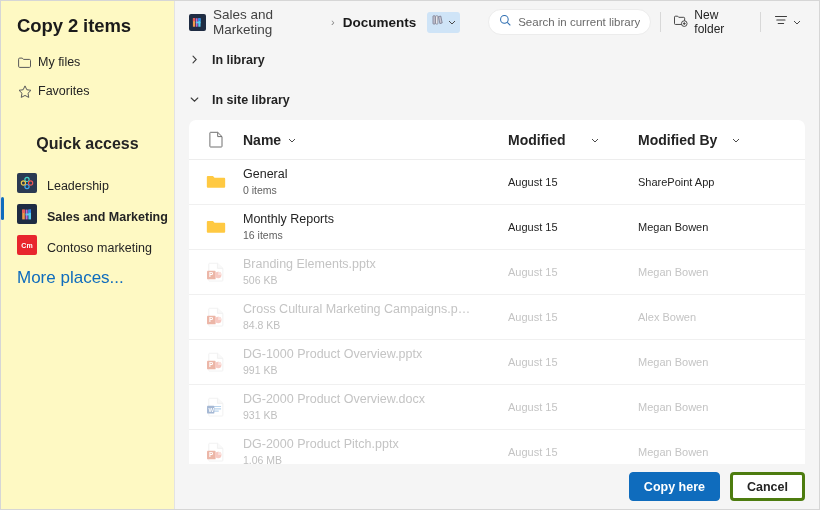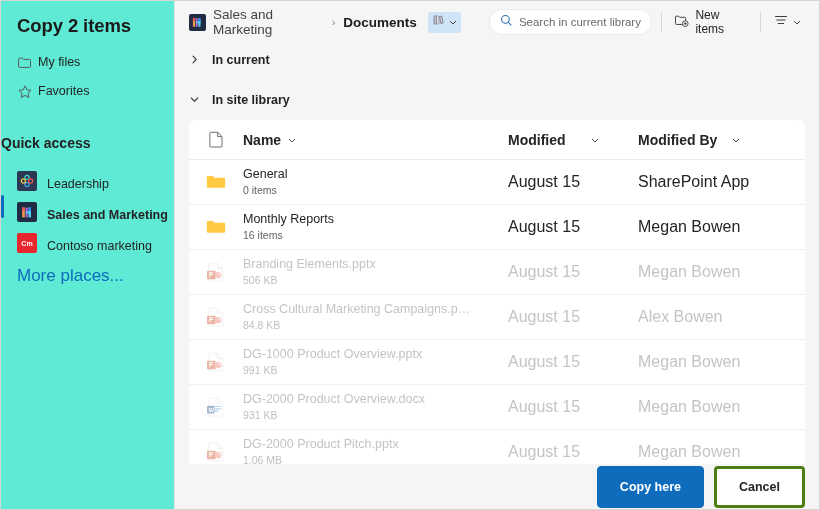--- a/index.html
+++ b/index.html
@@ -17,21 +17,21 @@
     display: flex;
     flex-direction: row;
     overflow: hidden;
   }
 
   
   .sidebar {
     width: 174px;
     min-width: 174px;
     height: 100%;
-    background: #5eead4;
+    background: #fef9c3;
     border-right: 1px solid #e3e3e3;
     padding-top: 14px;
     position: relative;
   }
   .dlg-title {
     font-size: 18.5px;
     font-weight: bold;
     color: #1b1b1b;
     padding: 0 0 0 16px;
     letter-spacing: -0.1px;
@@ -50,26 +50,27 @@
     color: #242424;
   }
   .nav-ico {
     width: 16px; height: 16px;
     display: flex; align-items: center; justify-content: center;
     flex: 0 0 16px;
   }
   .nav-ico svg { display:block; }
 
   .section-label {
-    font-size: 14px;
+    font-size: 16px;
     font-weight: bold;
     color: #242424;
     padding-left: 0;
     margin-top: 22px;
     margin-bottom: 9px;
+    text-align: center;
   }
   .site-item {
     display: flex;
     align-items: flex-end;
     height: 31px;
     padding-left: 16px;
     gap: 10px;
     cursor: pointer;
     position: relative;
   }
@@ -256,48 +257,48 @@
     color: #242424;
     line-height: 1.25;
     overflow: hidden;
     white-space: nowrap;
   }
   .namecell .sub {
     font-size: 10.5px;
     color: #616161;
     margin-top: 2px;
   }
-  .cellmod, .cellby { font-size: 16px; color: #242424; }
+  .cellmod, .cellby { font-size: 11px; color: #242424; }
   .fileico { width: 22px; height: 22px; display:block; }
 
   
   .footer {
     position: absolute;
     left: 0; bottom: 0;
     width: 100%;
     height: 45px;
     background: #f5f5f5;
     display: flex;
     align-items: center;
     justify-content: flex-end;
     gap: 10px;
     padding-right: 14px;
     z-index: 5;
   }
   .btn {
-    height: 42px;
+    height: 29px;
     min-width: 75px;
     border-radius: 4px;
     font-size: 12.5px;
     font-weight: bold;
     display: flex;
     align-items: center;
     justify-content: center;
     cursor: pointer;
-    padding: 0 22px;
+    padding: 0 14px;
     font-family: "Liberation Sans", sans-serif;
   }
   .btn-primary { background: #0f6cbd; color: #fff; border: 1px solid #0f6cbd; }
   .btn-default { background: #fff; color: #242424; border: 3px solid #4d7c0f; }
 </style>
 </head>
 <body>
 
 <div class="dialog">
 
@@ -404,21 +405,21 @@
       <div class="tb-sep"></div>
 
       <div class="tb-btn">
         <span>
           <svg width="15" height="15" viewBox="0 0 16 16">
             <path d="M1.6 4.4a1 1 0 0 1 1-1h2.4l1.1 1.2h5.3a1 1 0 0 1 1 1v5.6a1 1 0 0 1-1 1H2.6a1 1 0 0 1-1-1z" fill="none" stroke="#3d3d3d" stroke-width="1"></path>
             <circle cx="12" cy="11.3" r="3" fill="#fff" stroke="#3d3d3d" stroke-width="1"></circle>
             <path d="M12 9.8v3M10.5 11.3h3" stroke="#3d3d3d" stroke-width="1"></path>
           </svg>
         </span>
-        <span>New items</span>
+        <span>New folder</span>
       </div>
 
       <div class="tb-sep"></div>
 
       <div class="tb-btn2">
         <span>
           <svg width="16" height="16" viewBox="0 0 16 16">
             <path d="M2.5 4.5h11M3.8 8h8.2M5.2 11.5h5.4" stroke="#3d3d3d" stroke-width="1.1" fill="none" stroke-linecap="round"></path>
           </svg>
         </span>
@@ -429,21 +430,21 @@
         </span>
       </div>
     </div>
 
     <div class="sec-head sec-chan">
       <span>
         <svg width="11" height="11" viewBox="0 0 11 11">
             <path d="M4 2.2l3.2 3.3L4 8.8" fill="none" stroke="#3d3d3d" stroke-width="1.1" stroke-linecap="round"></path>
           </svg>
       </span>
-      <span class="stitle">In current</span>
+      <span class="stitle">In library</span>
     </div>
 
     <div class="sec-head sec-lib">
       <span>
         <svg width="11" height="11" viewBox="0 0 11 11">
             <path d="M2.2 4l3.3 3.2L8.8 4" fill="none" stroke="#3d3d3d" stroke-width="1.1" stroke-linecap="round"></path>
           </svg>
       </span>
       <span class="stitle">In site library</span>
     </div>

